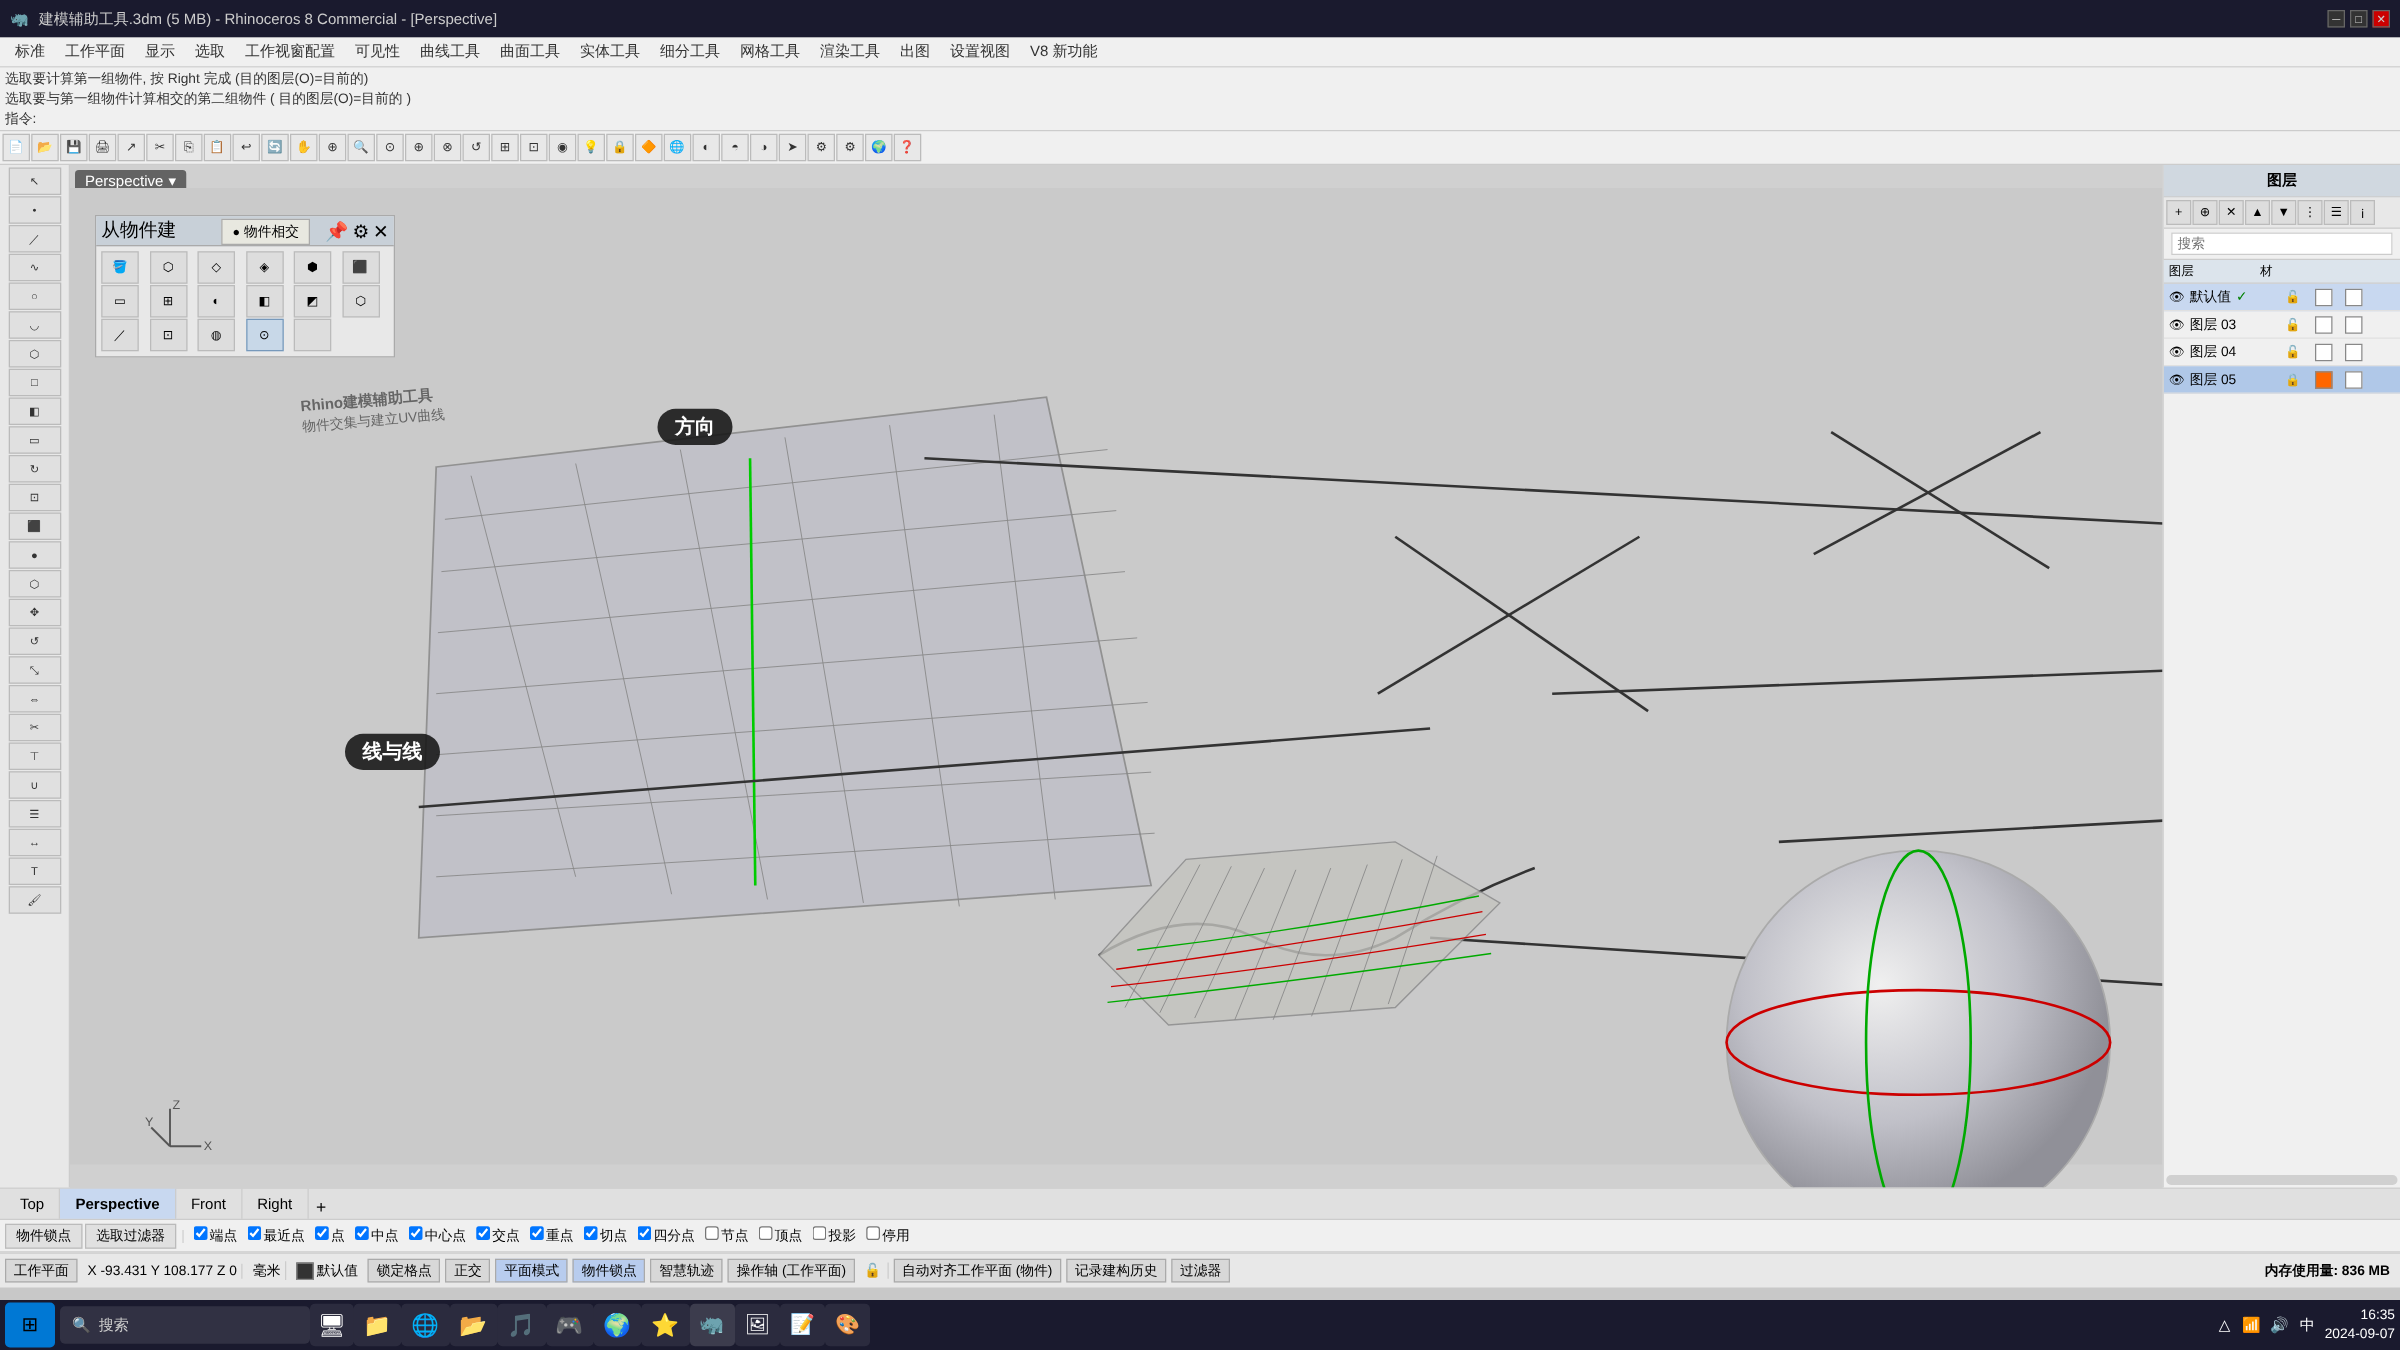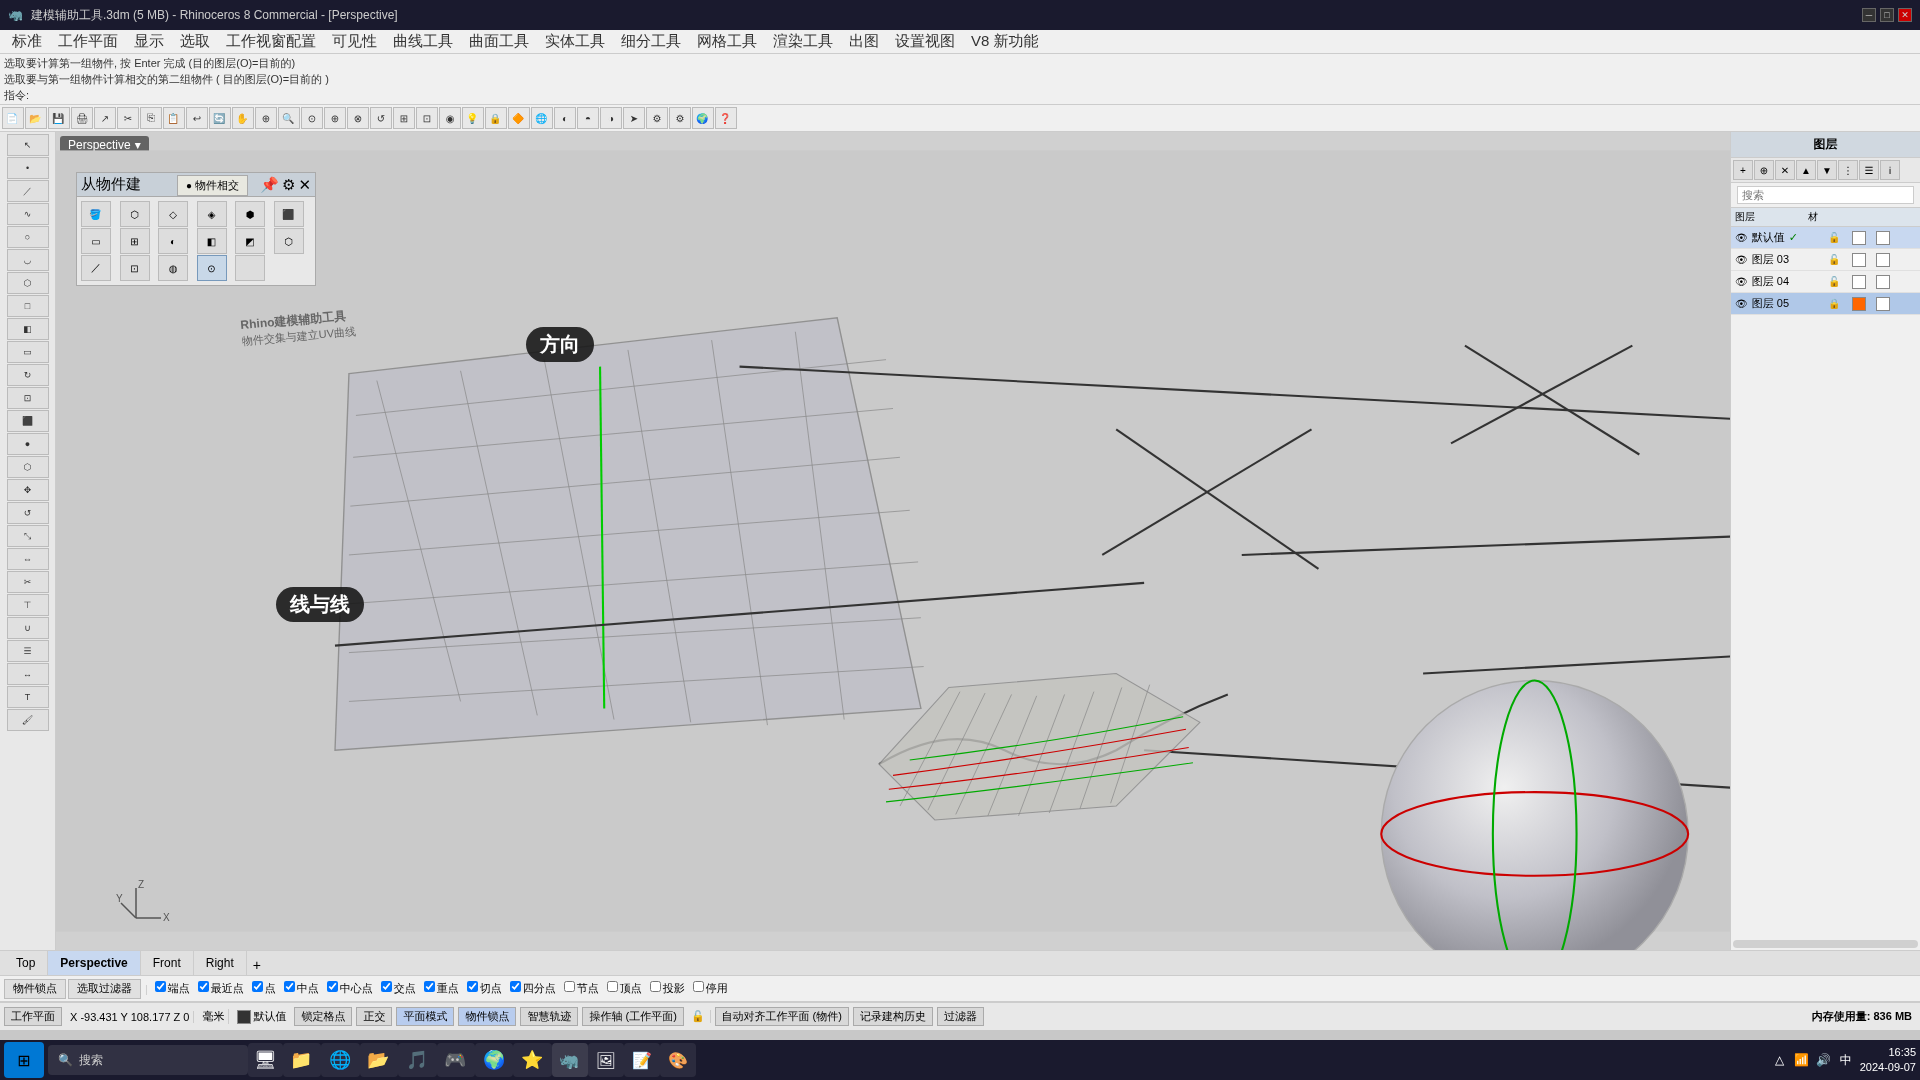--- a/index.html
+++ b/index.html
@@ -22,21 +22,21 @@
     #titlebar .win-btn.close { background: #c00; }
 
     
     #menubar {
       height: 24px;
       background: #f0f0f0;
       display: flex;
       align-items: center;
       padding: 0 4px;
       border-bottom: 1px solid #ccc;
-      font-size: 15px;
+      font-size: 12px;
       color: #333;
     }
     #menubar span { padding: 2px 8px; cursor: pointer; }
 
     
     #cmdbar {
       background: #f0f0f0;
       border-bottom: 1px solid #ccc;
       padding: 1px 4px;
       font-size: 11px;
@@ -149,21 +149,21 @@
       font-size: 10px;
     }
 
     
     .tooltip-bubble {
       position: absolute;
       background: rgba(20,20,20,0.88);
       color: white;
       padding: 4px 14px;
       border-radius: 20px;
-      font-size: 20px;
+      font-size: 16px;
       font-weight: bold;
       white-space: nowrap;
     }
     .tooltip-bubble.fangxiang { top: 195px; left: 470px; }
     .tooltip-bubble.xianyuxian { top: 455px; left: 220px; }
 
     
     #axis-indicator {
       position: absolute;
       bottom: 20px;
@@ -417,21 +417,21 @@
   <span>实体工具</span>
   <span>细分工具</span>
   <span>网格工具</span>
   <span>渲染工具</span>
   <span>出图</span>
   <span>设置视图</span>
   <span>V8 新功能</span>
 </div>
 
 <div id="cmdbar">
-  <div>选取要计算第一组物件, 按 Enter 完成 (目的图层(O)=目前的)</div>
+  <div>选取要计算第一组物件, 按 Right 完成 (目的图层(O)=目前的)</div>
   <div>选取要与第一组物件计算相交的第二组物件 ( 目的图层(O)=目前的 )</div>
   <div>指令:</div>
 </div>
 
 <div id="toolbar-area">
   <div class="toolbar-row">
 
     <div class="tb-btn">📄</div>
     <div class="tb-btn">📂</div>
     <div class="tb-btn">💾</div>

